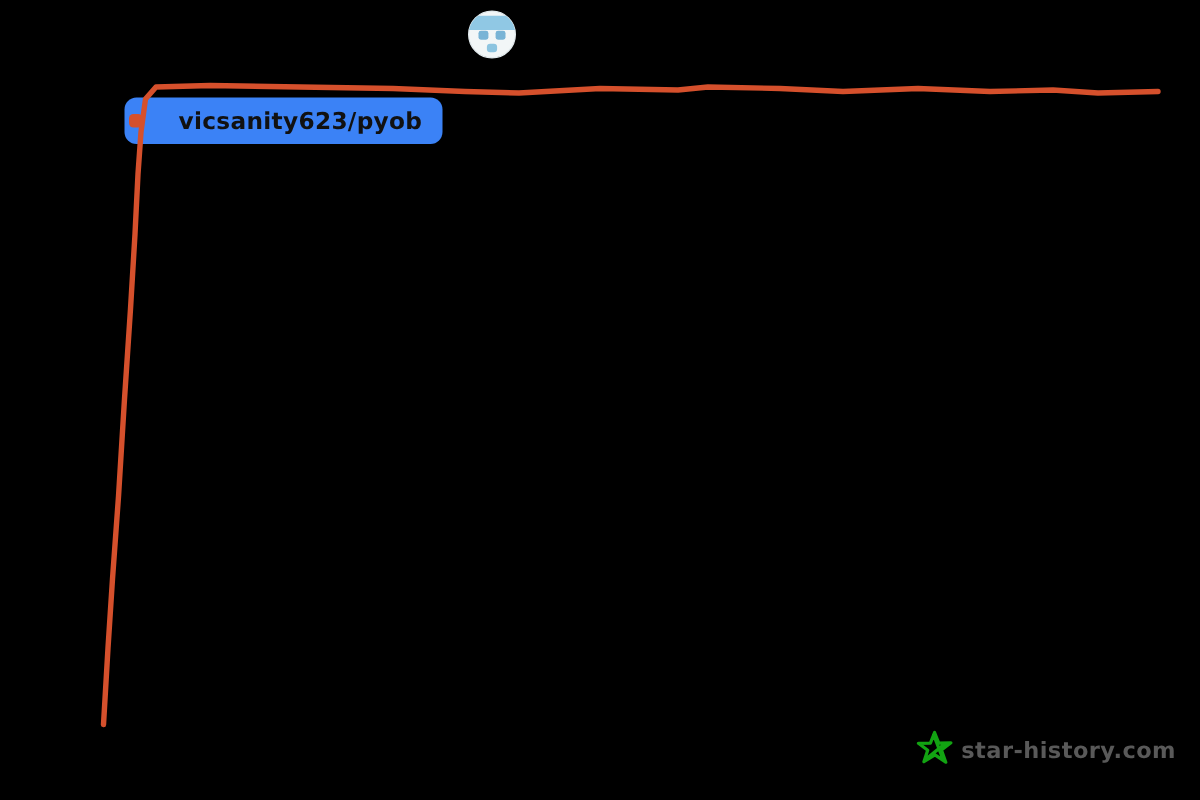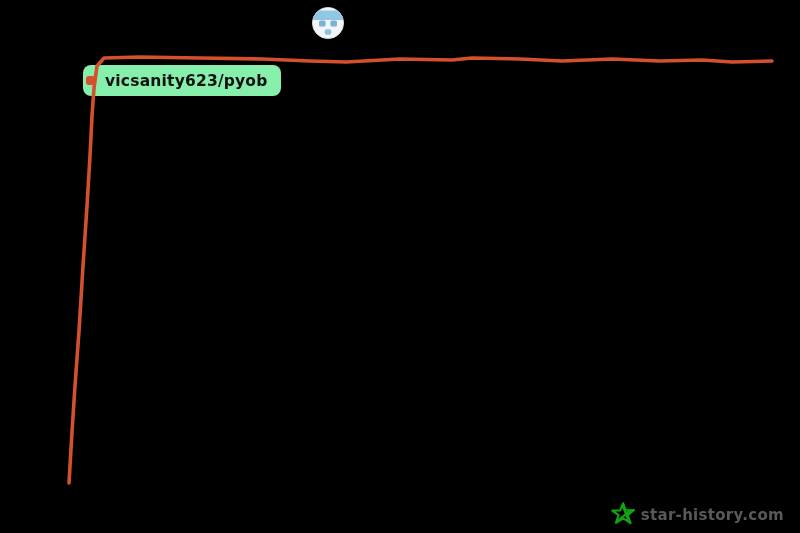--- a/index.html
+++ b/index.html
@@ -10,37 +10,37 @@
   }
   .canvas{
     position:relative;width:800px;height:533px;background:#000;
   }
   .chart-svg{
     position:absolute;left:0;top:0;width:800px;height:533px;z-index:3;
     pointer-events:none;
   }
   .legend-chip{
     position:absolute;left:83px;top:65px;z-index:2;
-    background:#86efac;border-radius:8px;height:31px;
+    background:#3b82f6;border-radius:8px;height:31px;
     display:flex;align-items:center;
-    padding:0 13px 0 3px;gap:10px;
+    padding:0 13px 0 3px;gap:24px;
     box-shadow:0 1px 3px rgba(0,0,0,.35);
   }
   .legend-dot{
     width:9px;height:9px;border-radius:3px;flex:0 0 auto;
   }
   .legend-label{
     font-size:15.5px;font-weight:600;color:#111;
     letter-spacing:.2px;white-space:nowrap;
   }
   .emoji{
     position:absolute;left:311px;top:6px;width:34px;height:34px;z-index:1;
   }
   .watermark{
-    position:absolute;right:16px;bottom:5px;z-index:4;
+    position:absolute;right:16px;bottom:20px;z-index:4;
     display:flex;align-items:center;gap:4px;text-align:center;
   }
   .watermark-star{width:27px;height:27px;display:block;}
   .watermark-text{
     font-size:15px;font-weight:600;letter-spacing:.3px;white-space:nowrap;
   }
 </style>
 </head>
 <body style="background: rgb(0, 0, 0);">
 

